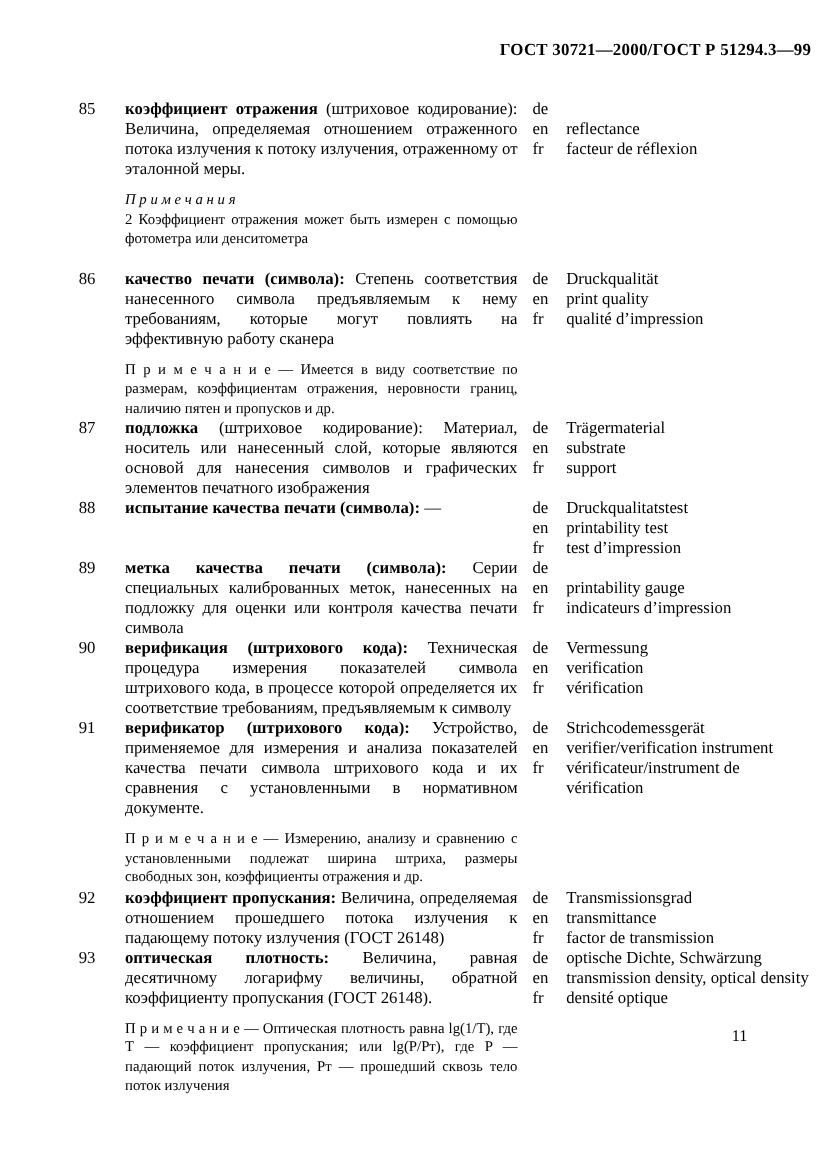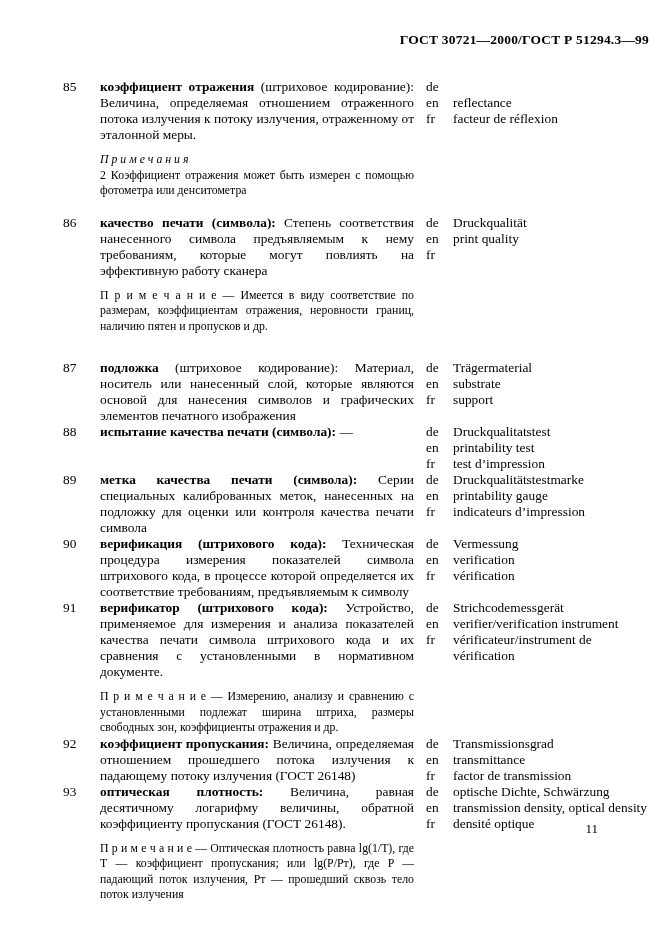--- a/index.html
+++ b/index.html
@@ -14,21 +14,21 @@
   .doc-header {
     position: absolute; top: 32px; left: 0; right: 12px;
     text-align: right; font-weight: bold; font-size: 13.5px;
     letter-spacing: 0.2px;
   }
   .content {
     position: absolute; top: 79px; left: 63px; width: 590px;
   }
   .entry { display: flex; align-items: flex-start; }
   .entry.gap-lg { margin-bottom: 16px; }
-  .entry.gap-md { margin-bottom: 26px; }
+  .entry.gap-md { margin-bottom: 0; }
   .entry.gap-sm { }
   .num {
     flex: none; width: 37px;
     font-size: 13.4px; line-height: 16px;
   }
   .ru {
     flex: none; width: 314px;
     font-size: 13.4px; line-height: 16px;
     text-align: justify;
   }
@@ -90,20 +90,21 @@
         <div class="trans-row">
             <span class="lang">de</span>
             <span class="trans-text">Druckqualität</span>
           </div>
         <div class="trans-row">
             <span class="lang">en</span>
             <span class="trans-text">print quality</span>
           </div>
         <div class="trans-row">
             <span class="lang">fr</span>
+            <span class="trans-text">qualité d’impression</span>
           </div>
       </div>
     </div>
 
     <div class="entry">
       <div class="num">87</div>
       <div class="ru">
         <p><span class="term">подложка</span> <span>(штриховое кодирование): Материал, носитель или нанесенный слой, которые являются основой для нанесения символов и графических элементов печатного изображения</span></p>
       </div>
       <div class="trans">
@@ -144,21 +145,20 @@
     </div>
 
     <div class="entry">
       <div class="num">89</div>
       <div class="ru">
         <p><span class="term">метка качества печати (символа):</span> <span>Серии специальных калиброванных меток, нанесенных на подложку для оценки или контроля качества печати символа</span></p>
       </div>
       <div class="trans">
         <div class="trans-row">
             <span class="lang">de</span>
-            <span class="trans-text">Druckqualitätstestmarke</span>
           </div>
         <div class="trans-row">
             <span class="lang">en</span>
             <span class="trans-text">printability gauge</span>
           </div>
         <div class="trans-row">
             <span class="lang">fr</span>
             <span class="trans-text">indicateurs d’impression</span>
           </div>
       </div>

